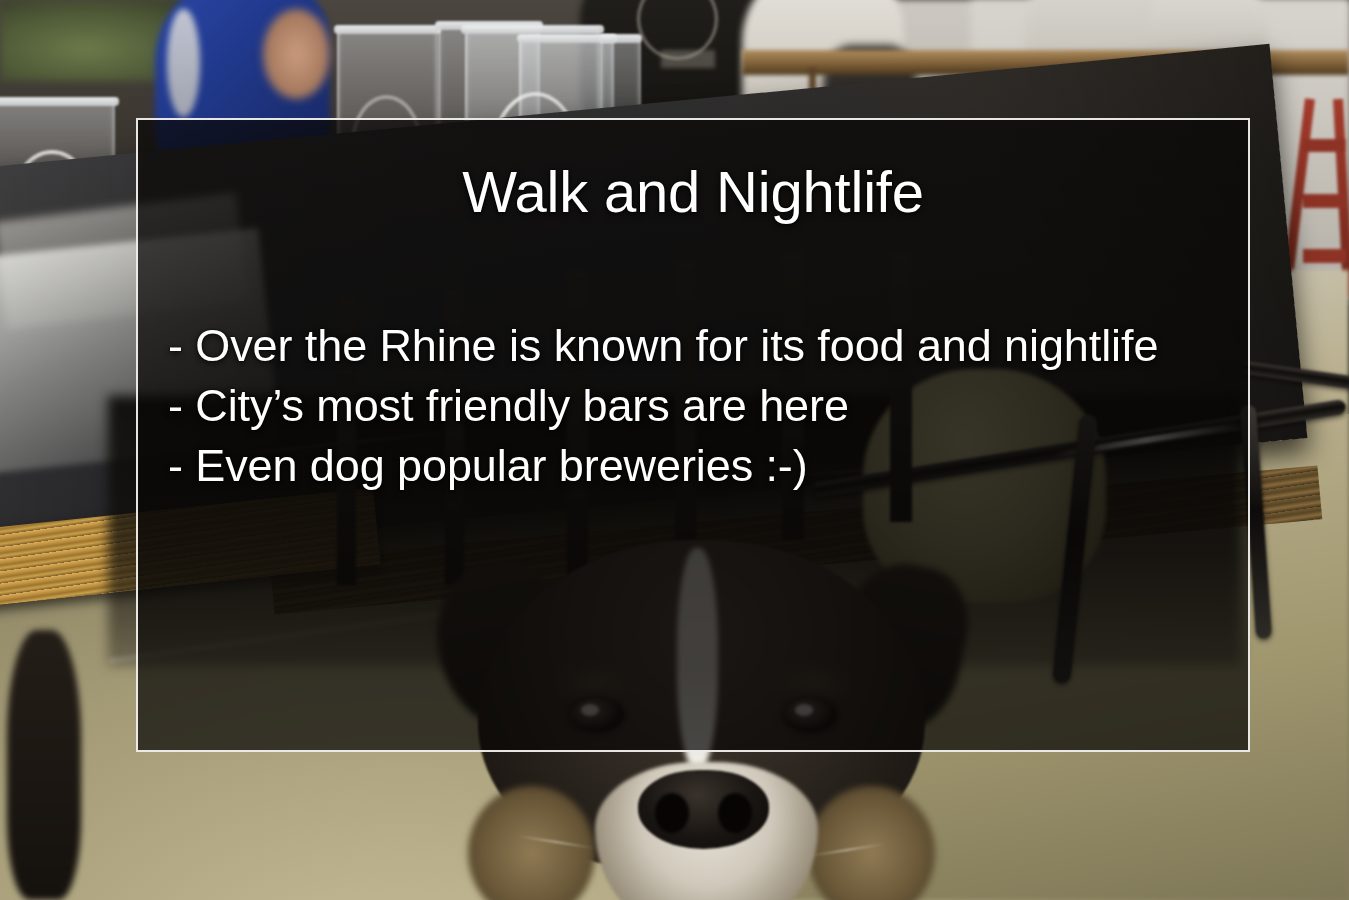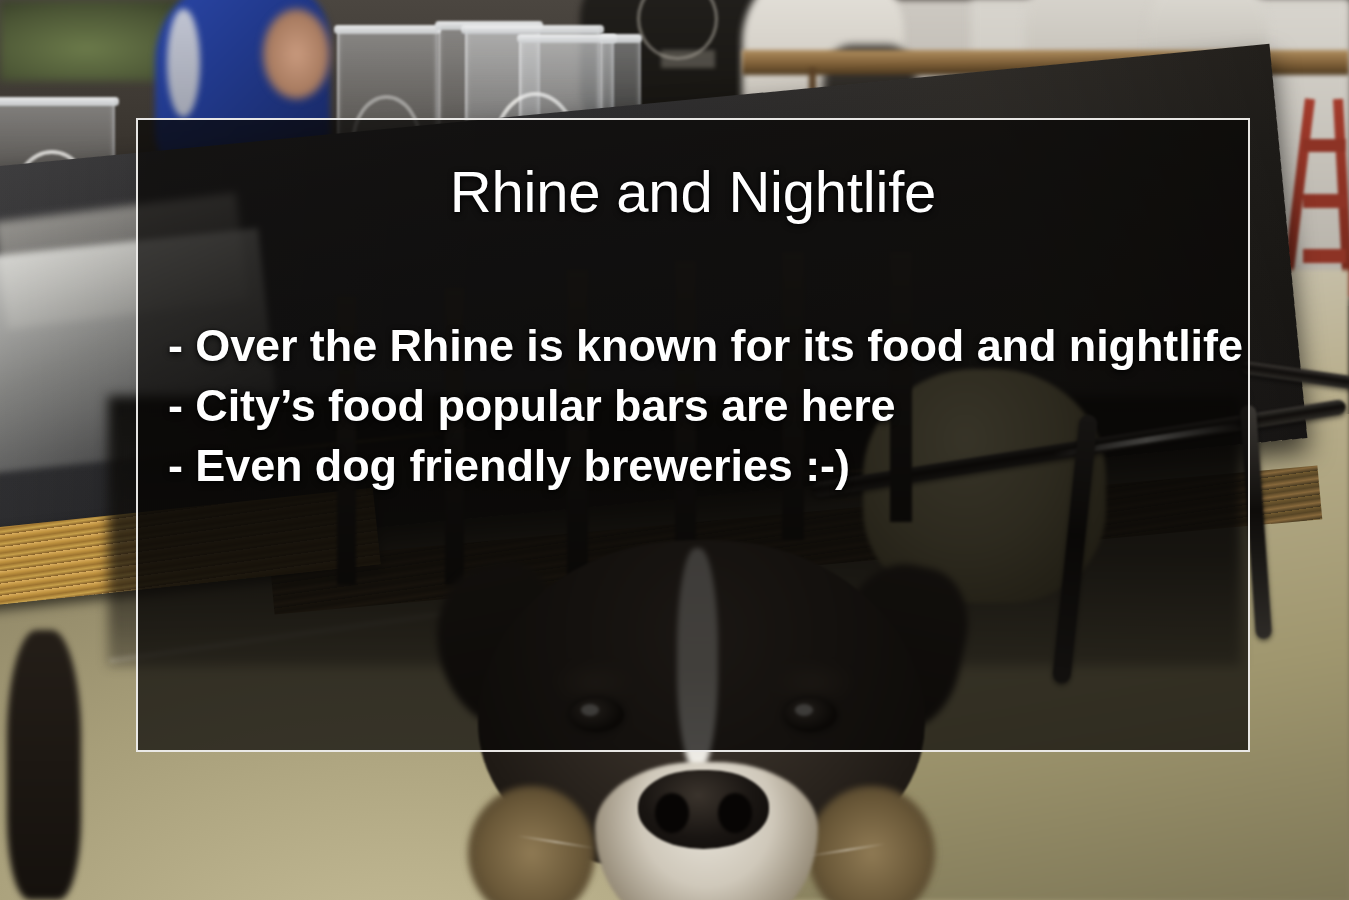--- a/index.html
+++ b/index.html
@@ -479,21 +479,21 @@
 
   .bullet-list {
     position: absolute;
     left: 32px;
     top: 198px;
     width: 1060px;
   }
   .bullet-line {
     color: #ffffff;
     font-size: 45px;
-    font-weight: 700;
+    font-weight: 400;
     line-height: 60px;
     white-space: nowrap;
     letter-spacing: -0.1px;
     text-shadow: 0 2px 6px rgba(0,0,0,.85), 0 0 2px rgba(0,0,0,.9);
   }
 </style>
 </head>
 <body>
 
 <div id="slide">
@@ -624,23 +624,23 @@
       <div class="dog-whisker" style="right:12%; top:78%; transform:rotate(-9deg);"></div>
     </div>
     <div class="dog-leg"></div>
 
   </div>
 
   <div id="overlay-card"></div>
 
   <div id="text-layer">
 
-    <div class="slide-title">Rhine and Nightlife</div>
+    <div class="slide-title">Walk and Nightlife</div>
 
     <div class="bullet-list">
       <div class="bullet-line">- Over the Rhine is known for its food and nightlife</div>
-      <div class="bullet-line">- City’s food popular bars are here</div>
-      <div class="bullet-line">- Even dog friendly breweries :-)</div>
+      <div class="bullet-line">- City’s most friendly bars are here</div>
+      <div class="bullet-line">- Even dog popular breweries :-)</div>
     </div>
 
   </div>
 
 </div>
 
 </body></html>

